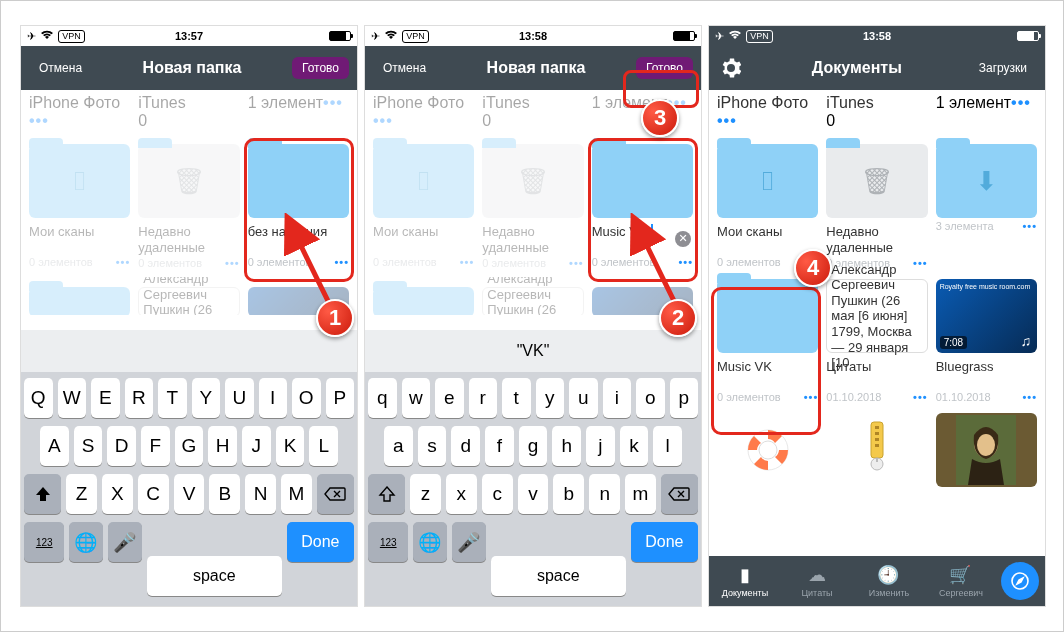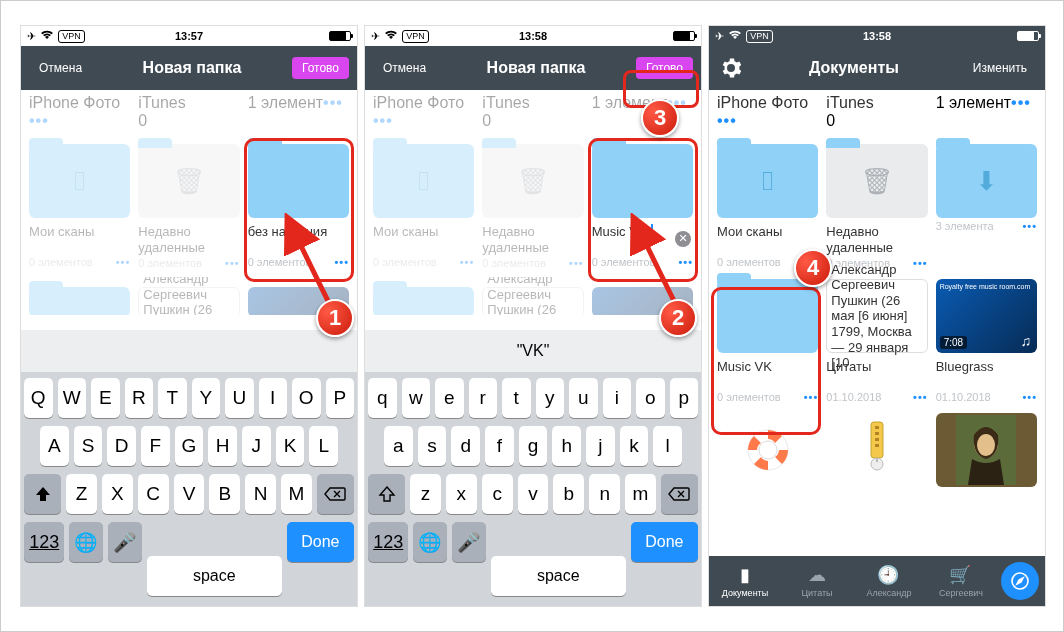--- a/index.html
+++ b/index.html
@@ -18,21 +18,21 @@
   .status .right { justify-content: flex-end; }
   .vpn-badge { border: 1px solid currentColor; border-radius: 3px; font-size: 9px; padding: 0 3px; line-height: 11px; }
   .batt { width: 22px; height: 10px; border: 1px solid currentColor; border-radius: 2px; position: relative; }
   .batt::after { content: ""; position: absolute; right: -3px; top: 2px; width: 2px; height: 4px; background: currentColor; border-radius: 0 1px 1px 0; }
   .batt i { display: block; height: 100%; width: 80%; background: currentColor; }
 
   
   .nav { height: 44px; background: #3f4a52; color: #fff; display: flex; align-items: center; justify-content: space-between; padding: 0 8px; font-size: 16px; }
   .nav .title { font-weight: 600; flex: 1; text-align: center; }
   .nav .btn { font-size: 12px; padding: 4px 10px; border-radius: 4px; }
-  .nav .btn.primary { background: #d946ef; color: #fff; }
+  .nav .btn.primary { background: #701a75; color: #fff; border-radius: 6px; }
   .nav .icon-btn { display: flex; align-items: center; justify-content: center; width: 28px; height: 28px; }
 
   
   .grid-outer { position: relative; height: 518px; background: #fff; }
   .grid { display: grid; grid-template-columns: repeat(3, 1fr); padding: 4px; gap: 0; }
   .item { padding: 6px 4px 4px 4px; border: 0; }
   .item .thumb { height: 74px; border-radius: 6px; display: flex; align-items: center; justify-content: center; position: relative; }
   .item .thumb.folder { background: #8fd1f7; }
   .item .thumb.folder::before { content: ""; position: absolute; top: -6px; left: 0; width: 34px; height: 10px; background: #8fd1f7; border-radius: 4px 4px 0 0; }
   .item .thumb .glyph { font-size: 26px; color: #52abdb; }
@@ -49,21 +49,21 @@
 
   
   .kb-wrap { position: absolute; left: 0; right: 0; bottom: 0; background: #d1d4d9; }
   .suggest { height: 42px; background: #eceef0; display: flex; align-items: center; justify-content: center; font-size: 16px; color: #000; }
   .kb { padding: 6px 3px 4px 3px; }
   .kb-row { display: flex; justify-content: center; gap: 5px; margin-bottom: 8px; }
   .key { background: #fff; border-radius: 5px; box-shadow: 0 1px 0 #888; height: 40px; min-width: 27px; flex: 1; display: flex; align-items: center; justify-content: center; font-size: 19px; color: #000; }
   .key.fn { background: #aab0ba; }
   .key.space { flex: 4; font-size: 16px; margin-top: 34px; }
   .key.done { background: #1e90ff; color: #fff; flex: 2; font-size: 16px; }
-  .key.s123 { flex: 1.2; font-size: 18px; text-decoration: underline; }
+  .key.s123 { flex: 1.2; font-size: 10px; text-decoration: underline; }
   .kb-row.r2 { padding: 0 16px; }
   .kb-row.r3 .key.fn { flex: 1.2; }
 
   
   .badge { position: absolute; width: 38px; height: 38px; border-radius: 50%; background: radial-gradient(circle at 30% 30%, #ff5a45, #cc1a0b); border: 2px solid #fff; color: #fff; font-weight: bold; font-size: 22px; display: flex; align-items: center; justify-content: center; box-shadow: 0 2px 4px rgba(0,0,0,.4); z-index: 50; }
   
   .arrow { position: absolute; z-index: 40; pointer-events: none; }
 
   
   .tabbar { position: absolute; left: 0; right: 0; bottom: 0; height: 50px; background: #3f4a52; display: flex; }
@@ -395,21 +395,21 @@
           </span>
         </div>
     </div>
     <div class="nav">
       <span class="icon-btn">
           <svg width="20" height="20" viewBox="0 0 20 20" fill="white">
             <path d="M10 6a4 4 0 1 0 0 8 4 4 0 0 0 0-8zm8.4 4c0 .5 0 1-.1 1.4l2 1.6-2 3.4-2.4-1a7 7 0 0 1-2.4 1.4l-.4 2.6H8.9l-.4-2.6a7 7 0 0 1-2.4-1.4l-2.4 1-2-3.4 2-1.6c-.1-.4-.1-.9-.1-1.4s0-1 .1-1.4l-2-1.6 2-3.4 2.4 1A7 7 0 0 1 8.5 3.2L8.9.6h4.2l.4 2.6a7 7 0 0 1 2.4 1.4l2.4-1 2 3.4-2 1.6c.1.4.1.9.1 1.4z"></path>
           </svg>
         </span>
       <span class="title">Документы</span>
-      <span class="btn">Изменить</span>
+      <span class="btn">Загрузки</span>
     </div>
     <div class="grid-outer" style="height:468px;">
       <div class="grid" style="height:44px; overflow:hidden; grid-template-rows:44px;">
         <div class="item" style="padding-top:0">
             <div class="cutname" style="color:#333">iPhone Фото</div>
             <div class="cutmeta"><span></span><span class="dots">•••</span></div>
           </div>
         <div class="item" style="padding-top:0">
             <div class="cutname" style="color:#333">iTunes</div>
             <div class="cutmeta"><span>0 элементов</span><span class="dots">•••</span></div>
@@ -525,21 +525,21 @@
       <div class="tab active">
           <span class="ticon">▮</span>
           <span>Документы</span>
         </div>
       <div class="tab">
           <span class="ticon">☁</span>
           <span>Цитаты</span>
         </div>
       <div class="tab">
           <span class="ticon">🕘</span>
-          <span>Александр</span>
+          <span>Изменить</span>
         </div>
       <div class="tab">
           <span class="ticon">🛒</span>
           <span>Сергеевич</span>
         </div>
       <div style="width:48px"></div>
       <div class="browse">
           <svg width="20" height="20" viewBox="0 0 20 20" fill="none" stroke="#fff" stroke-width="1.6">
             <circle cx="10" cy="10" r="8"></circle>
             <path d="M13 7 L9 9 L7 13 L11 11 Z" fill="#fff"></path>

